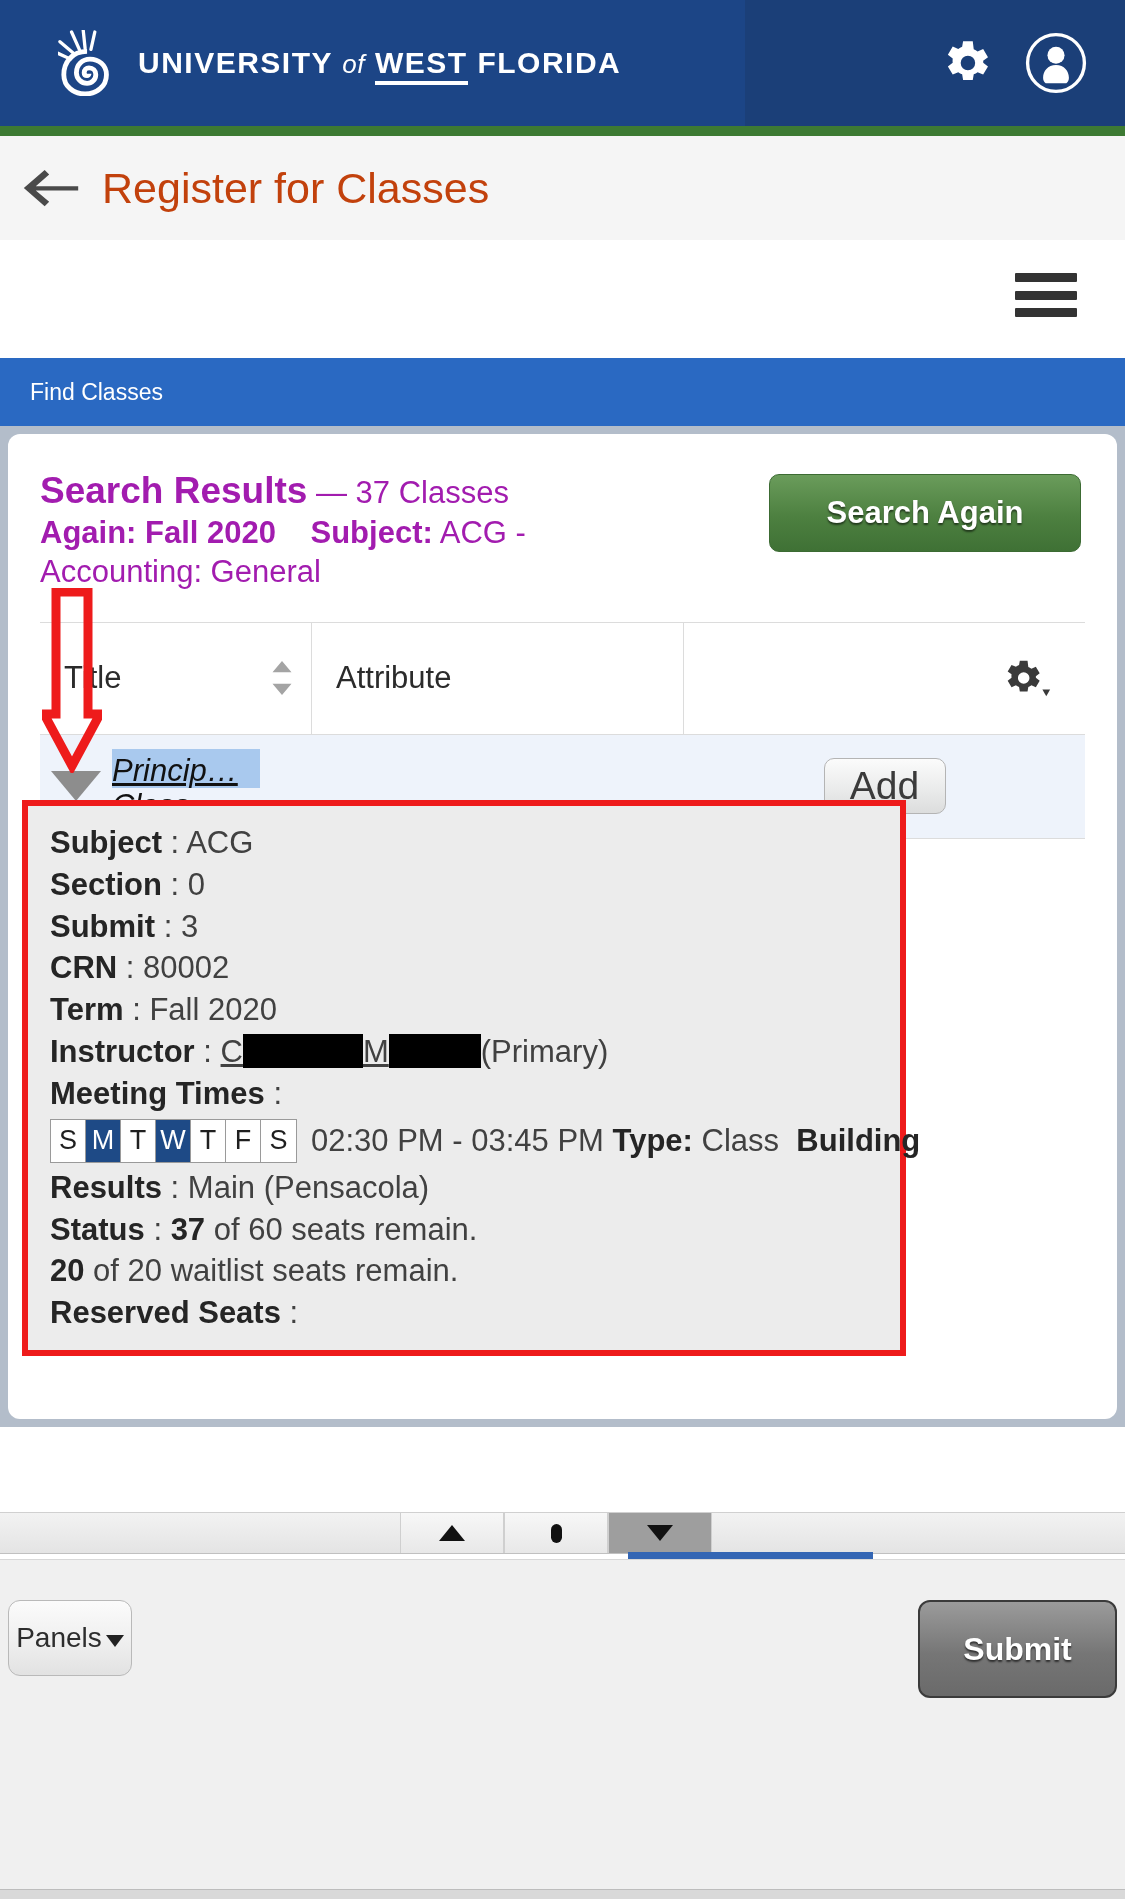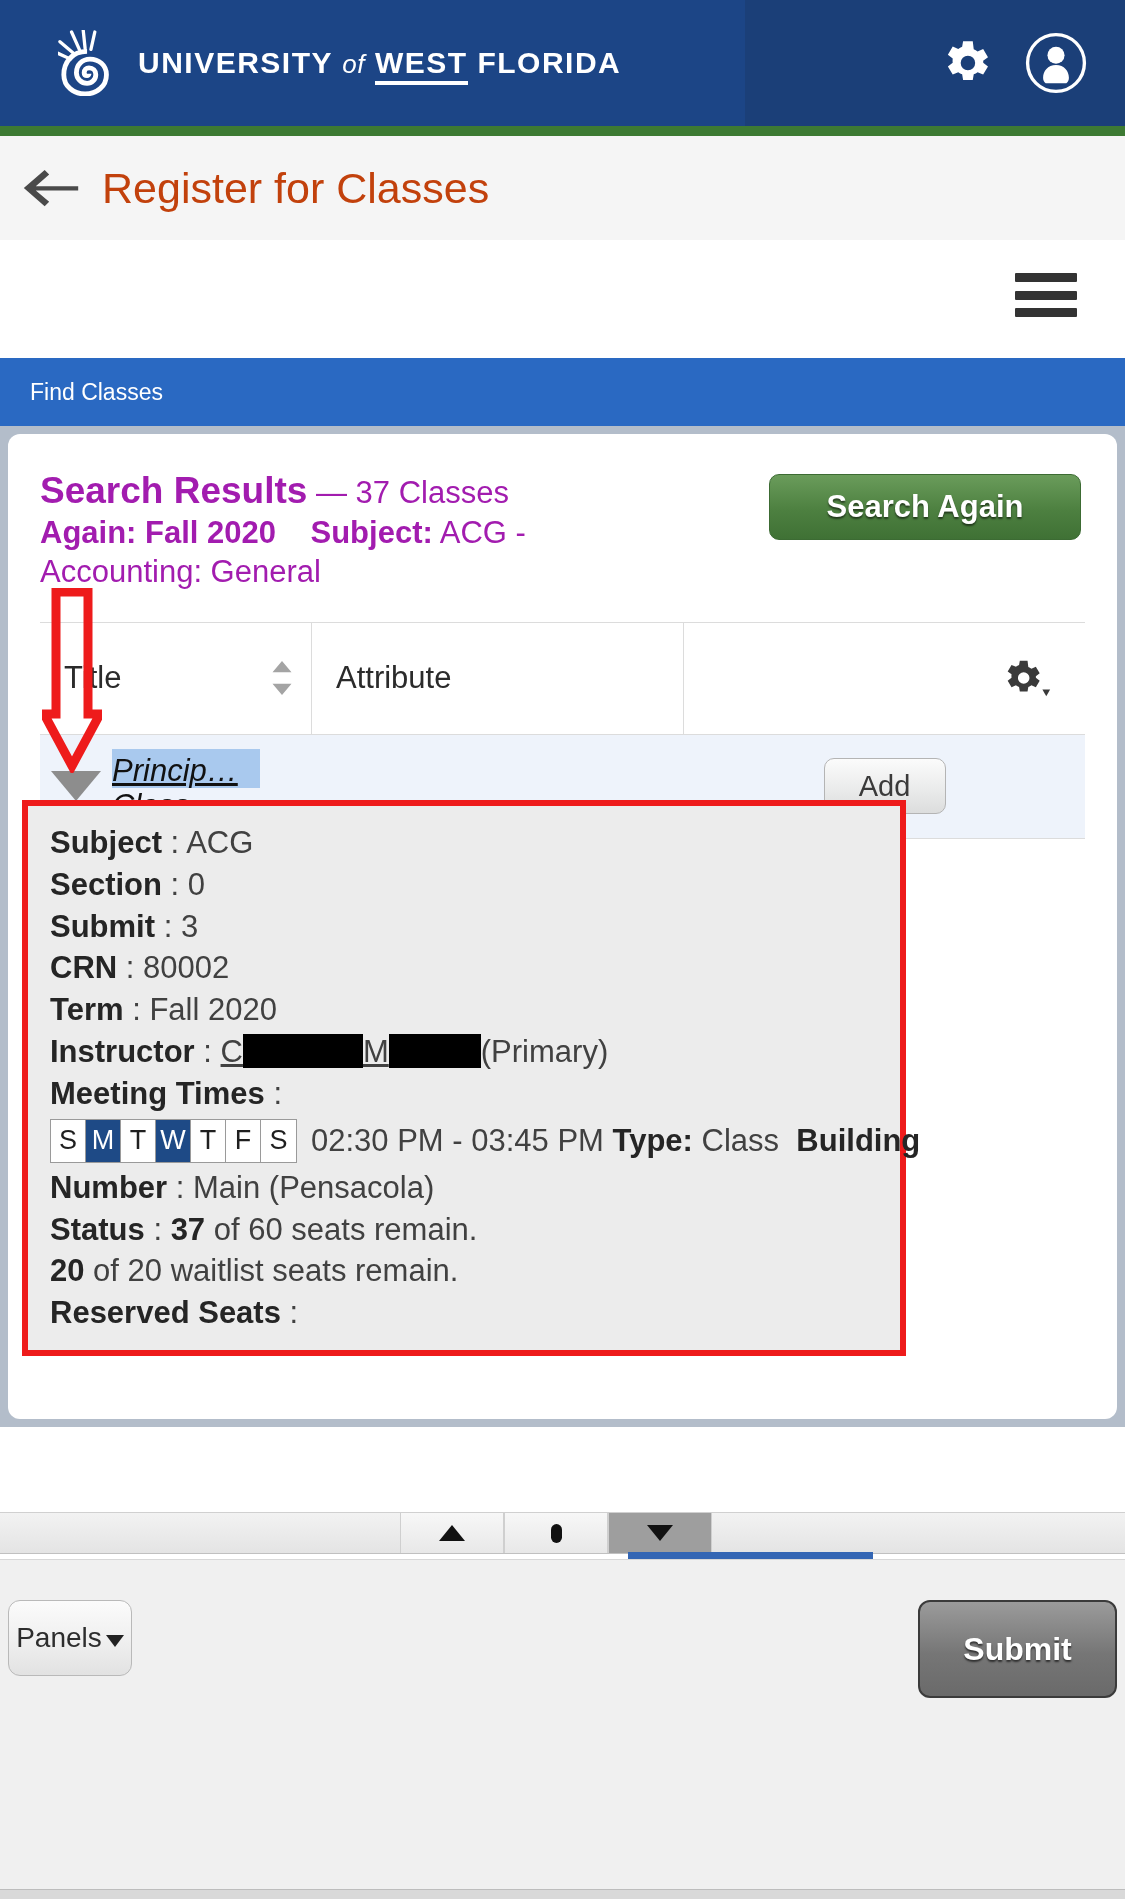--- a/index.html
+++ b/index.html
@@ -138,21 +138,21 @@
   }
   .results-text {
     font-size: 31px;
     color: #a21caf;
     line-height: 1.25;
     max-width: 560px;
   }
   .results-text .big { font-size: 37px; font-weight: bold; }
   .results-text b { font-weight: bold; }
   .search-again {
-    width: 312px; height: 66px;
+    width: 312px; height: 78px;
     border-radius: 10px;
     background: linear-gradient(180deg, #6a9c5b 0%, #4d8040 55%, #3f7135 100%);
     border: 1px solid #3c6b33;
     color: #ffffff;
     font-size: 31px;
     font-weight: bold;
     text-shadow: 0 2px 2px rgba(0,0,0,.55);
     margin-top: 6px;
     margin-right: 4px;
     cursor: pointer;
@@ -201,21 +201,21 @@
   }
   .title-sub { font-size: 31px; color: #111; line-height: 1.15; }
   .cell-attr { width: 372px; }
   .cell-add { width: 401px; display: flex; align-items: center; justify-content: center; }
   .addbtn {
     width: 122px; height: 56px;
     border-radius: 10px;
     background: linear-gradient(180deg, #fbfbfb 0%, #eceded 50%, #dcdddd 100%);
     border: 1px solid #b4b4b4;
     color: #3a3a3a;
-    font-size: 29px;
+    font-size: 39px;
     cursor: pointer;
   }
 
   
   .detail-wrap {
     position: absolute;
     left: 22px; top: 800px;
     width: 884px;
     border: 6px solid #ee1b1b;
     background: #ececec;
@@ -489,21 +489,21 @@
           <span>T</span>
           <span>F</span>
           <span>S</span>
         </div>
         <span>02:30 PM - 03:45 PM</span>
         &nbsp;<b>Type:</b>&nbsp;
         <span>Class</span>
         &nbsp;&nbsp;<b>Building</b>
       </div>
       <div class="row">
-        <b>Number</b>
+        <b>Results</b>
         <span>:</span>
         <span>Main (Pensacola)</span>
       </div>
       <div class="row">
         <b>Status</b>
         <span>:</span>
         <b>37</b>
         <span>of 60 seats remain.</span>
       </div>
       <div class="row">

